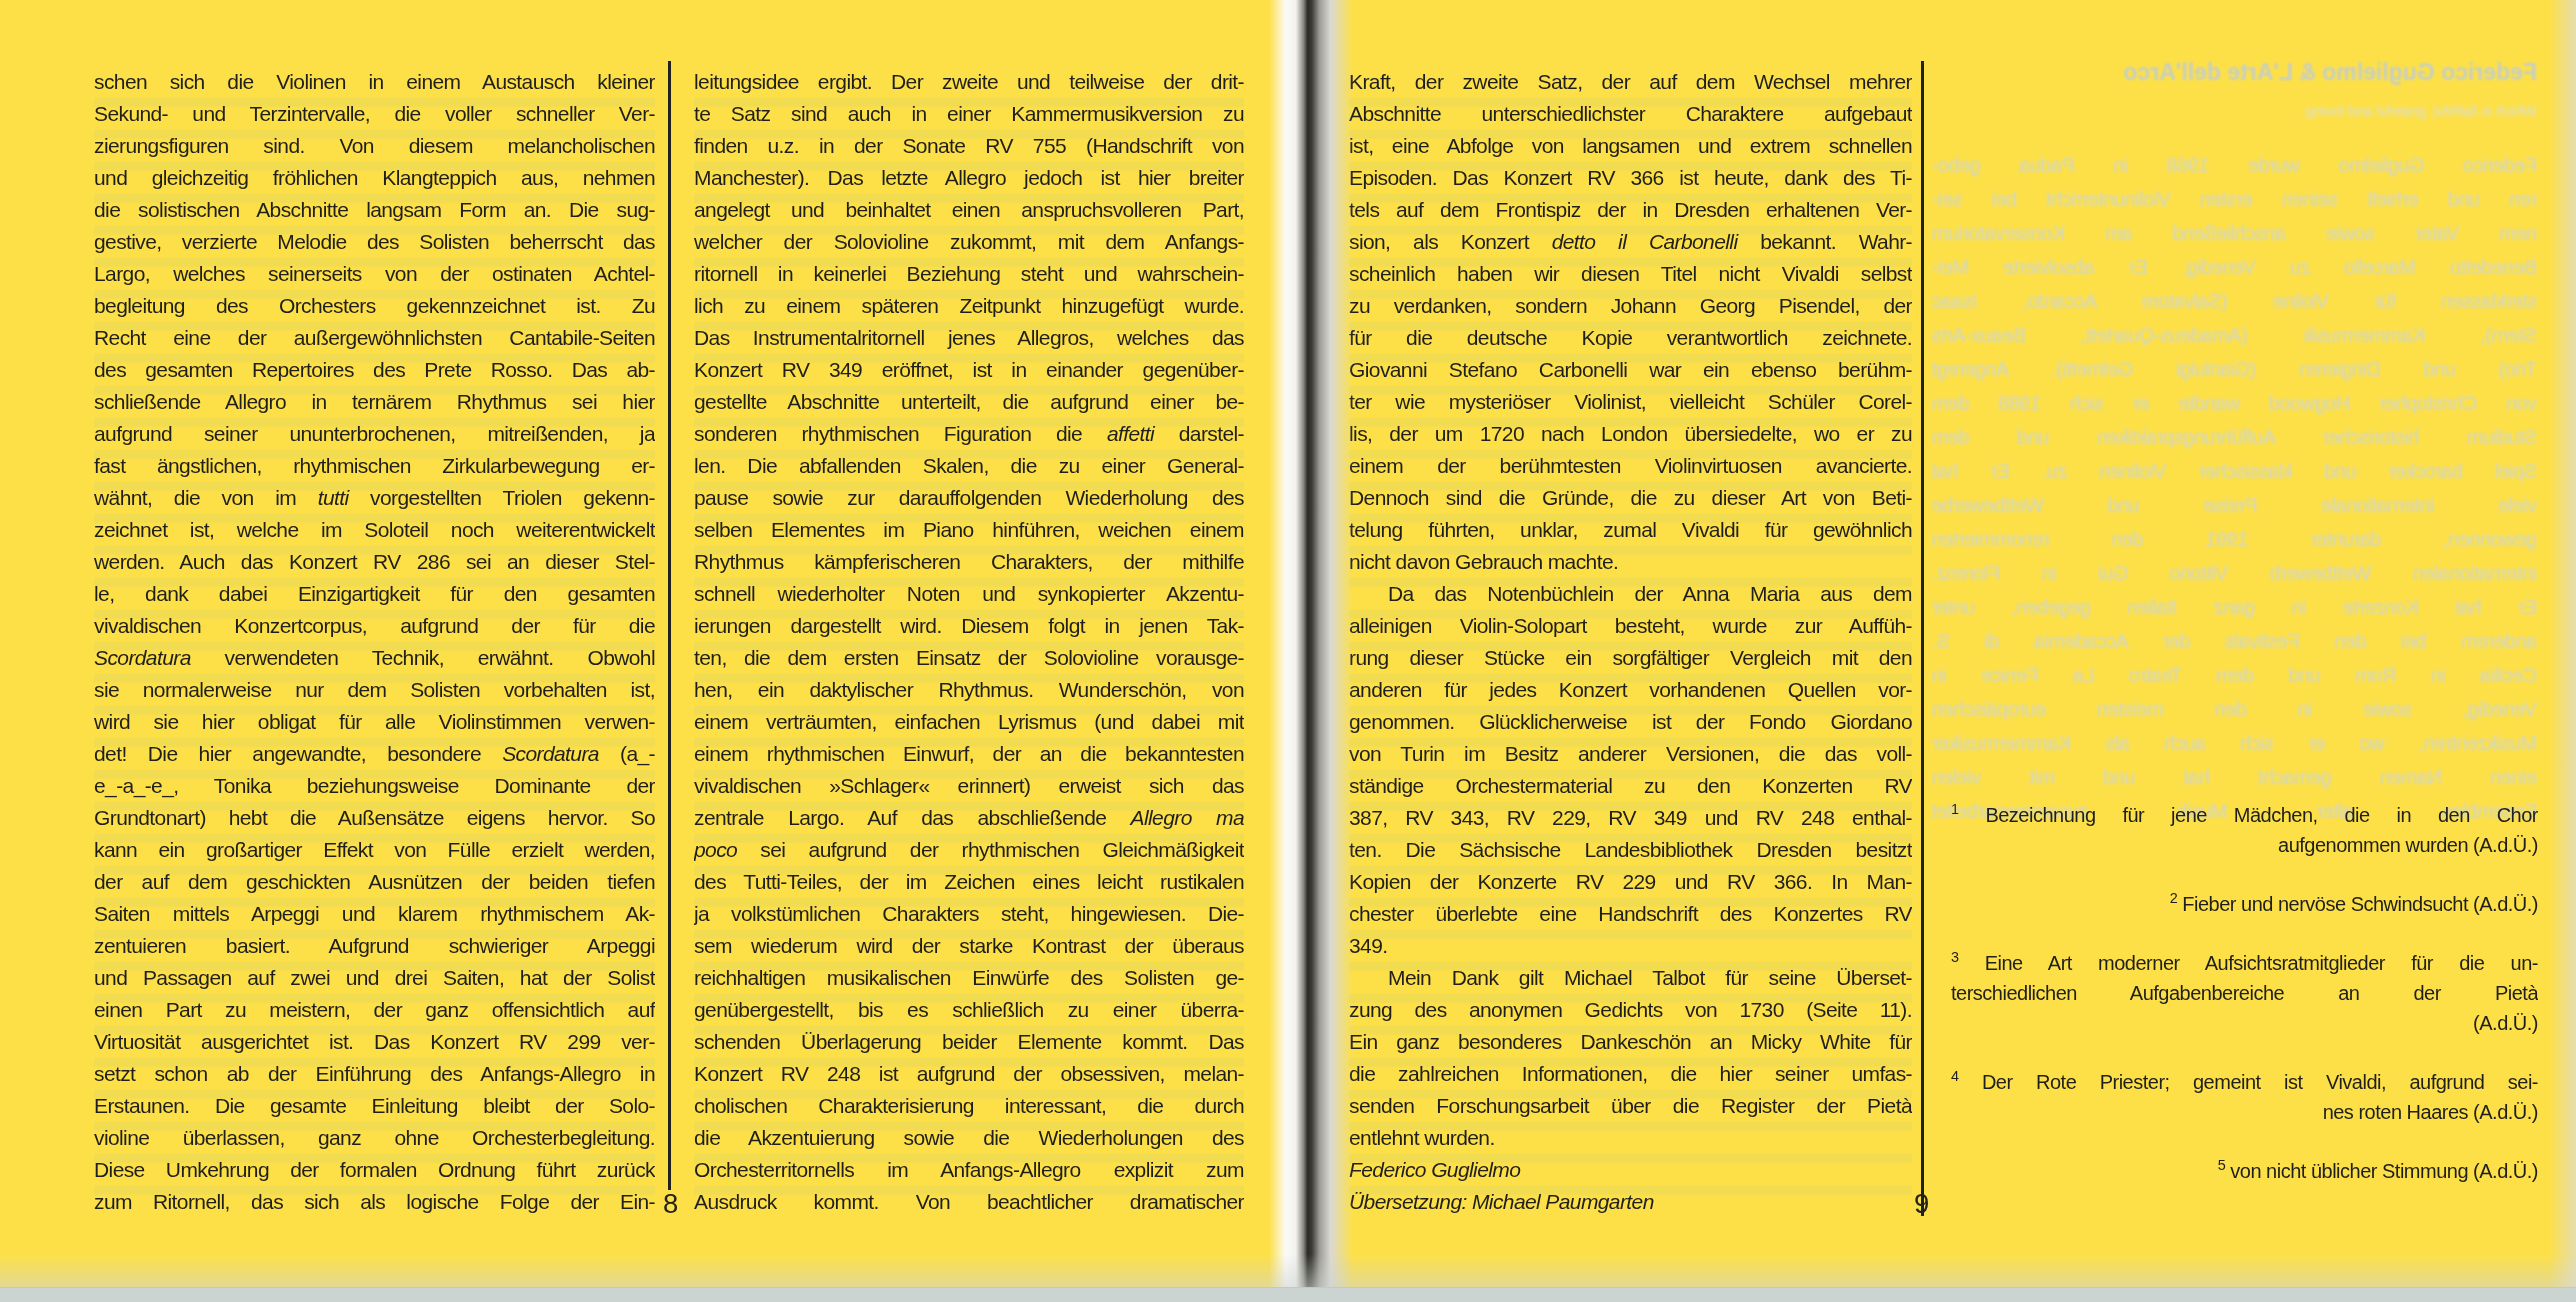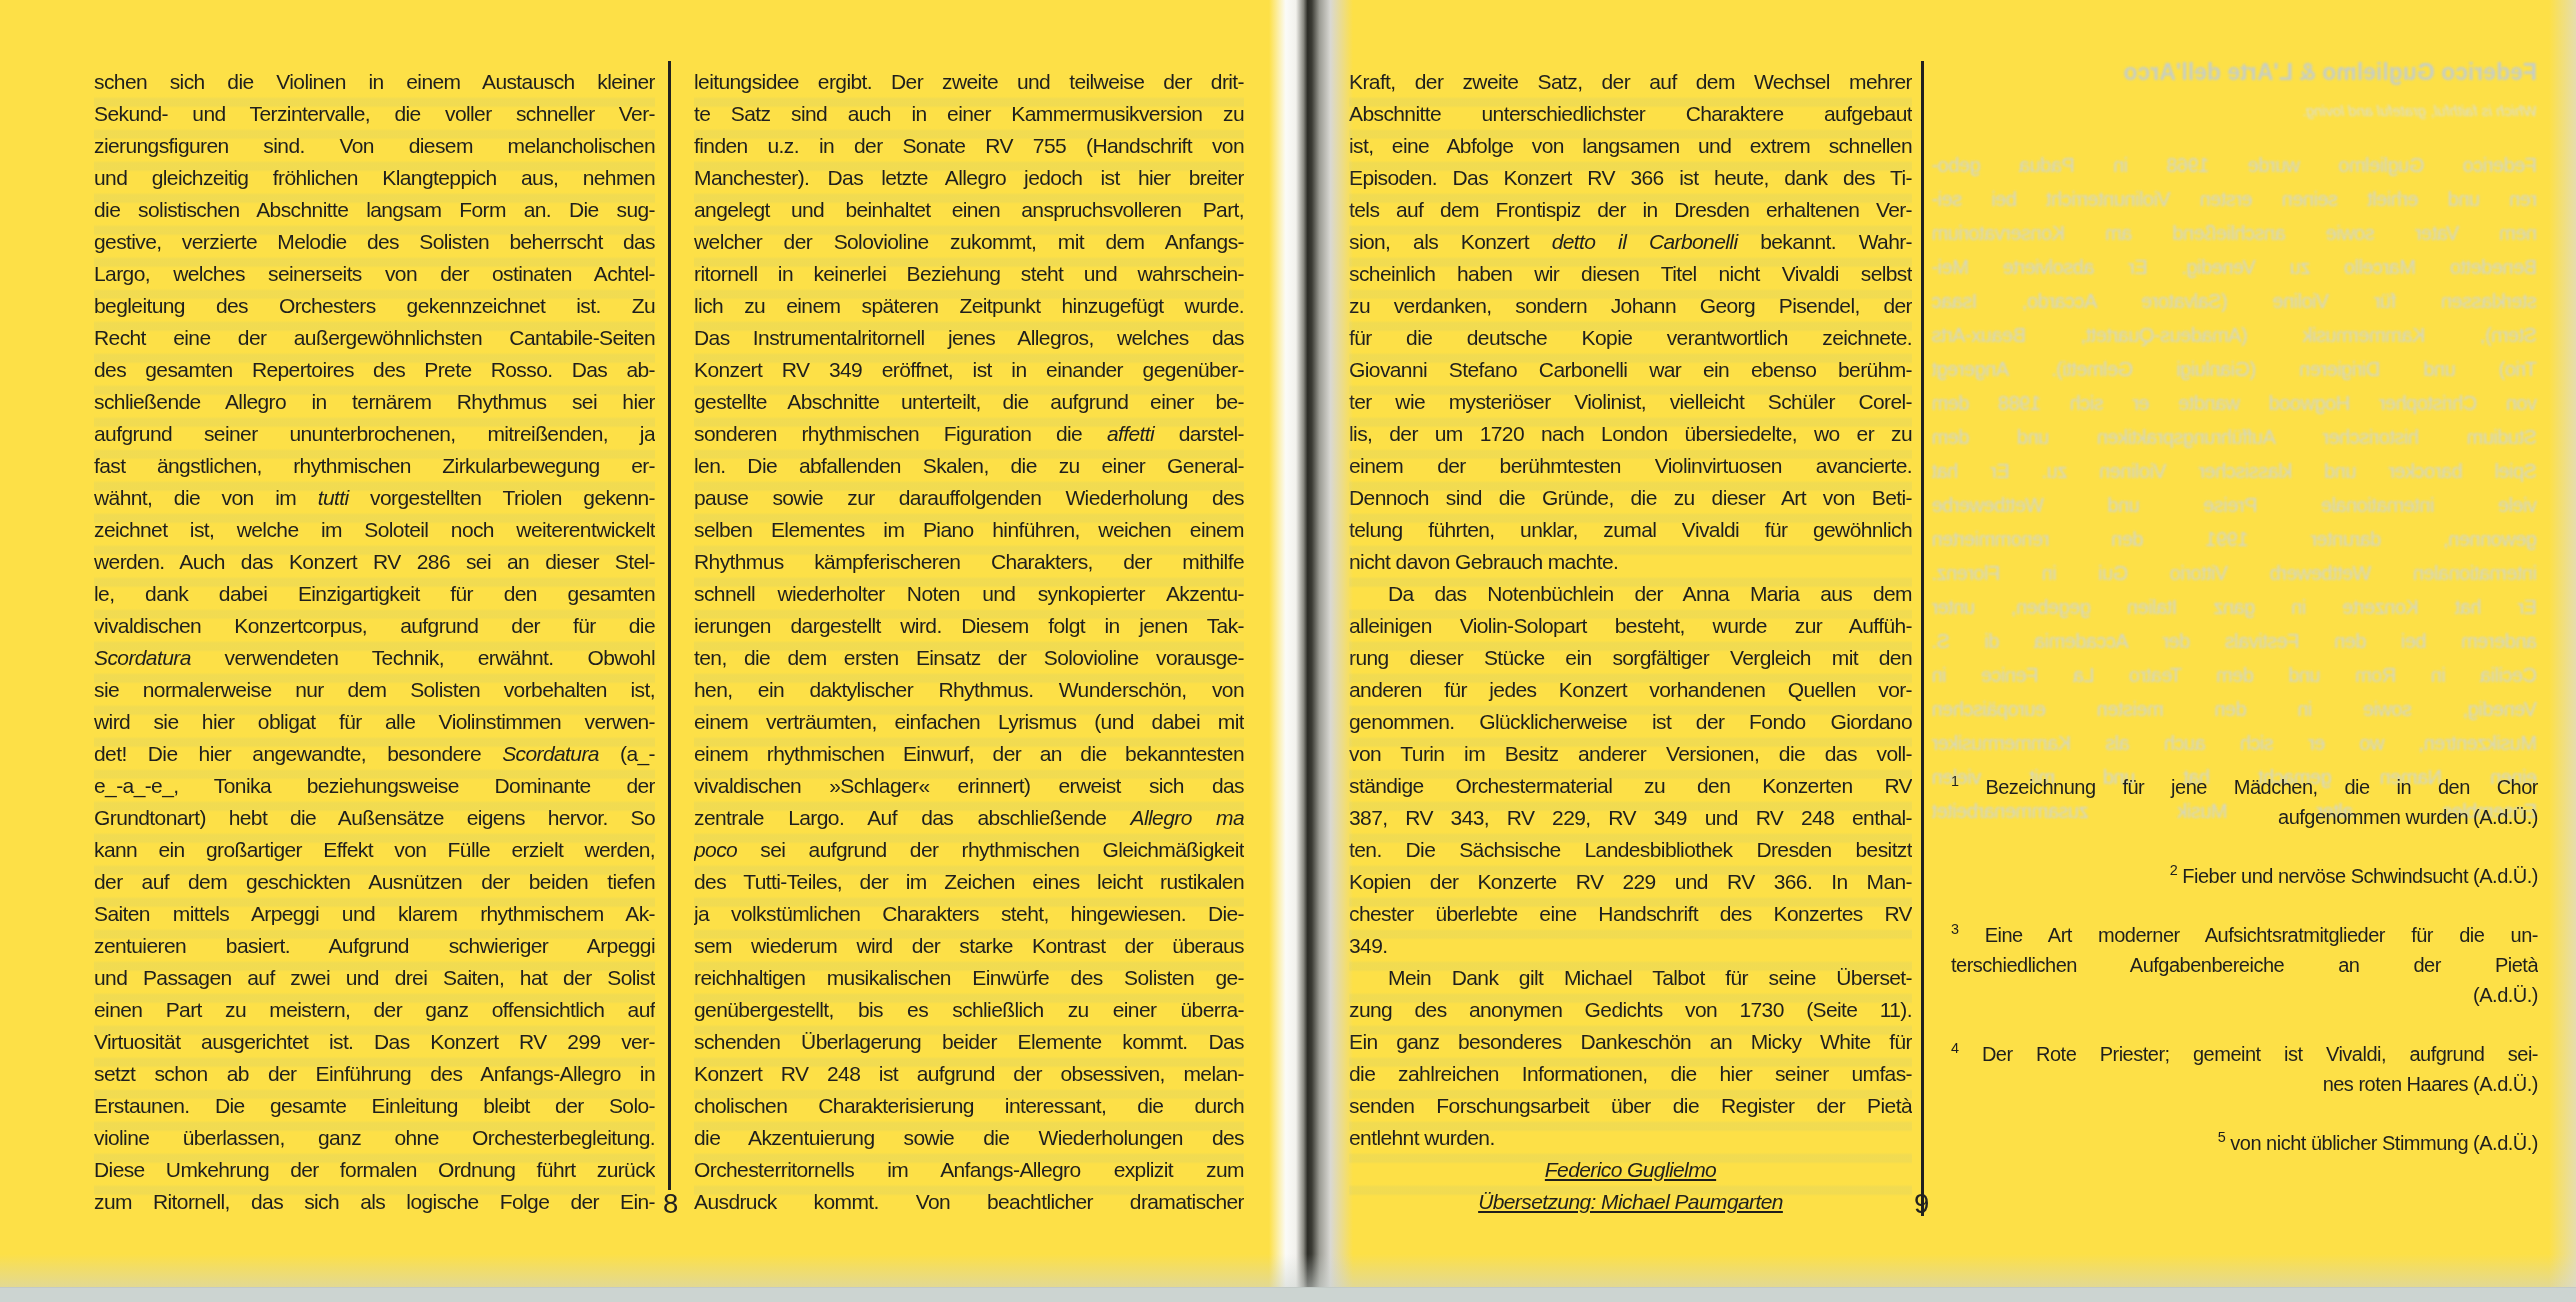--- a/index.html
+++ b/index.html
@@ -17,25 +17,25 @@
   .col-1{left:94px;width:561px;}
   .col-2{left:694px;width:550px;}
   .col-3{left:1349px;width:563px;}
   .line{
     height:32px;line-height:32px;
     font-size:21px;letter-spacing:-0.6px;
     color:#1f1f1d;overflow:hidden;
   }
   .line.j{text-align:justify;text-align-last:justify;}
   .line.ind{text-indent:39px;}
-  .line.r{text-align:center;text-decoration:underline;}
+  .line.r{text-align:left;}
   .line i{font-style:italic;}
   .sup{vertical-align:super;font-size:0.72em;line-height:0;}
   
-  .footnotes{position:absolute;left:1951px;top:772px;width:587px;z-index:3;}
+  .footnotes{position:absolute;left:1951px;top:800px;width:587px;z-index:3;}
   .footnote{margin-bottom:29px;}
   .footnote .line{height:30px;line-height:30px;font-size:20px;letter-spacing:-0.5px;text-align:right;}
   
   .ghost{
     position:absolute;left:1932px;top:51px;width:605px;z-index:1;
     transform:scaleX(-1);
     filter:blur(1.2px);
     opacity:.9;
   }
   .ghost .gline{

